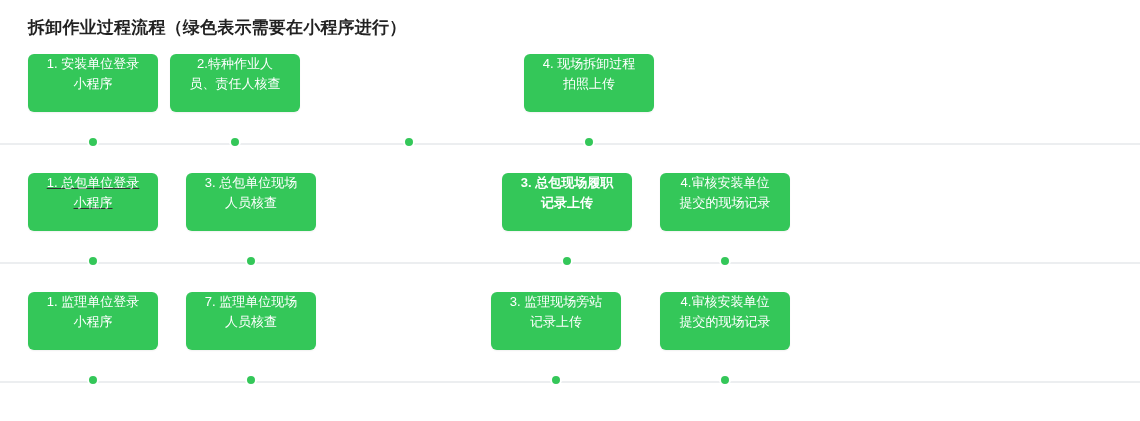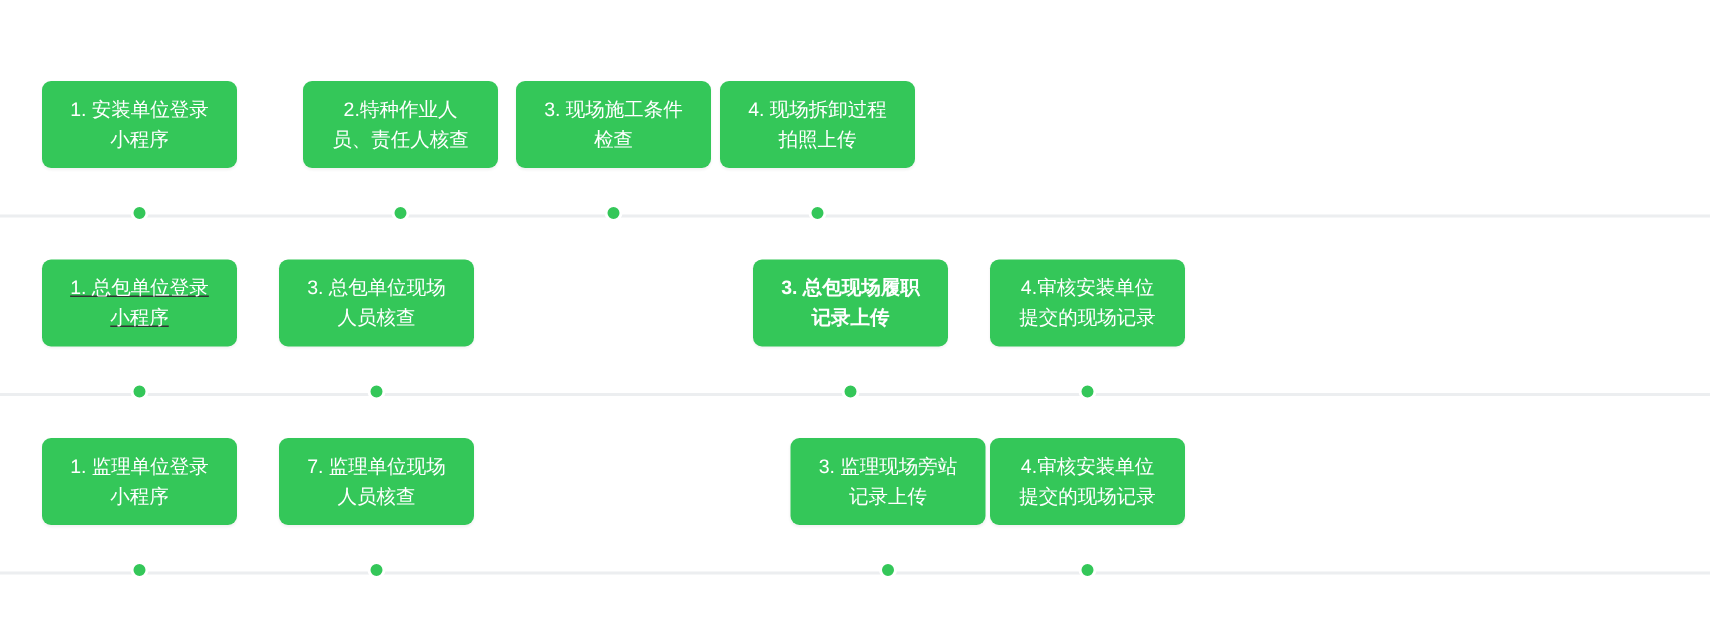--- a/index.html
+++ b/index.html
@@ -63,21 +63,21 @@
   .node {
     width: 130px;
     height: 58px;
     background: #33c759;
     background: #34c759;
     border-radius: 6px;
     color: #ffffff;
     font-size: 13px;
     line-height: 20px;
     display: flex;
-    align-items: center;
+    align-items: flex-start;
     justify-content: center;
     text-align: center;
     box-sizing: border-box;
     padding: 0 8px;
     box-shadow: 0 1px 2px rgba(0,0,0,0.06);
   }
   .node-text {
     display: block;
     white-space: pre-line;
   }
@@ -91,48 +91,45 @@
     background: #34c759;
     border: 2px solid #ffffff;
     box-sizing: border-box;
   }
 </style>
 </head>
 <body>
 
 <div class="page">
 
+  <div class="title">拆卸作业过程流程（绿色表示需要在小程序进行）</div>
 
   <div class="rows">
 
     <div class="row">
       <div class="row-track"></div>
       <div class="cells">
         <div class="cell" style="left:0px;">
           <div class="node">
             <span class="node-text">1. 安装单位登录
 小程序</span>
           </div>
           <div class="dot"></div>
         </div>
-        <div class="cell" style="left:174px;">
+        <div class="cell" style="left:142px;">
           <div class="node">
             <span class="node-text">2.特种作业人
 员、责任人核查</span>
           </div>
           <div class="dot"></div>
         </div>
         <div class="cell" style="left:316px;">
-          <div class="node">
-            <span class="node-text">3. 现场施工条件
-检查</span>
-          </div>
-          <div class="dot"></div>
-        </div>
-        <div class="cell" style="left:452px;">
+          <div class="dot"></div>
+        </div>
+        <div class="cell" style="left:496px;">
           <div class="node">
             <span class="node-text">4. 现场拆卸过程
 拍照上传</span>
           </div>
           <div class="dot"></div>
         </div>
         <div class="cell empty" style="left:632px;">
           
           
         </div>
@@ -191,21 +188,21 @@
           <div class="node">
             <span class="node-text">7. 监理单位现场
 人员核查</span>
           </div>
           <div class="dot"></div>
         </div>
         <div class="cell empty" style="left:316px;">
           
           
         </div>
-        <div class="cell" style="left:499px;">
+        <div class="cell" style="left:463px;">
           <div class="node">
             <span class="node-text">3. 监理现场旁站
 记录上传</span>
           </div>
           <div class="dot"></div>
         </div>
         <div class="cell" style="left:632px;">
           <div class="node">
             <span class="node-text">4.审核安装单位
 提交的现场记录</span>

